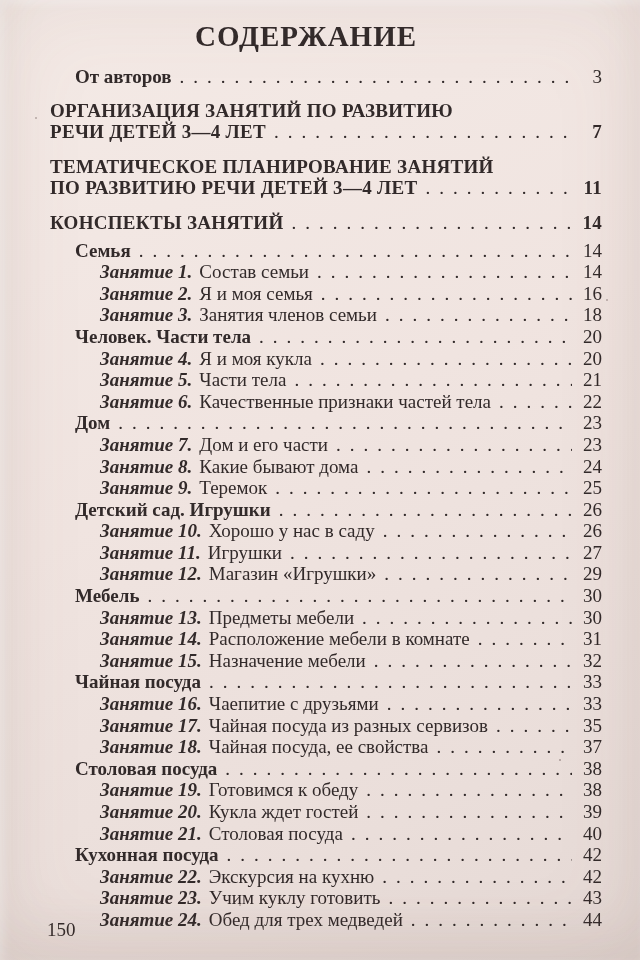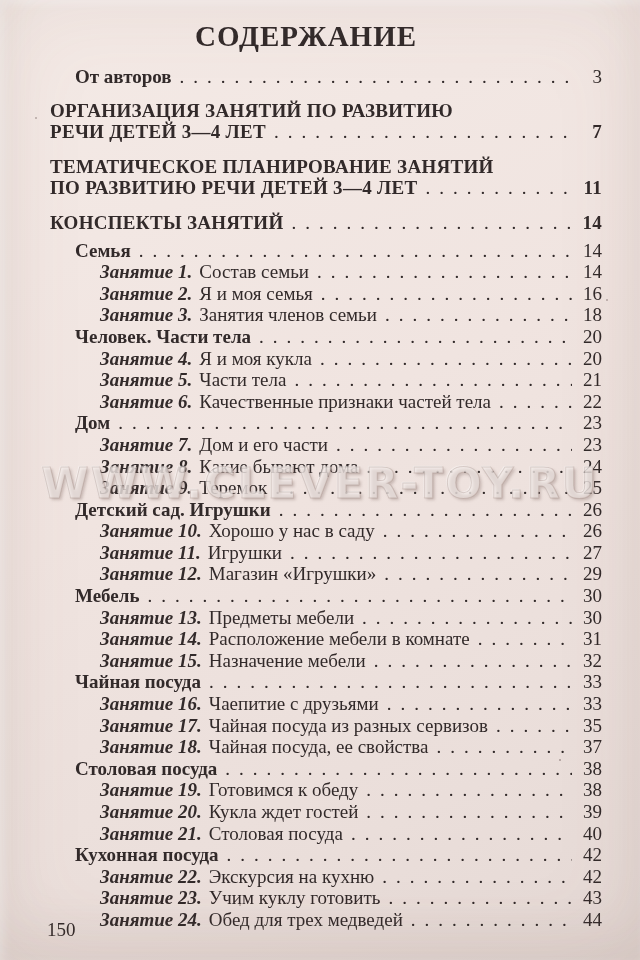--- a/index.html
+++ b/index.html
@@ -241,15 +241,14 @@
         <span class="label"><i class="prefix">Занятие 23.</i><span>Учим куклу готовить</span></span>
         <span class="leader">......................................................................</span>
         <span class="num">43</span>
       </div>
       <div class="row lesson">
         <span class="label"><i class="prefix">Занятие 24.</i><span>Обед для трех медведей</span></span>
         <span class="leader">......................................................................</span>
         <span class="num">44</span>
       </div>
     </div>
-  <div class="watermark">WWW.CLEVER-TOY.RU</div>
   <div class="folio">150</div>
 </div>
 
 </body></html>

